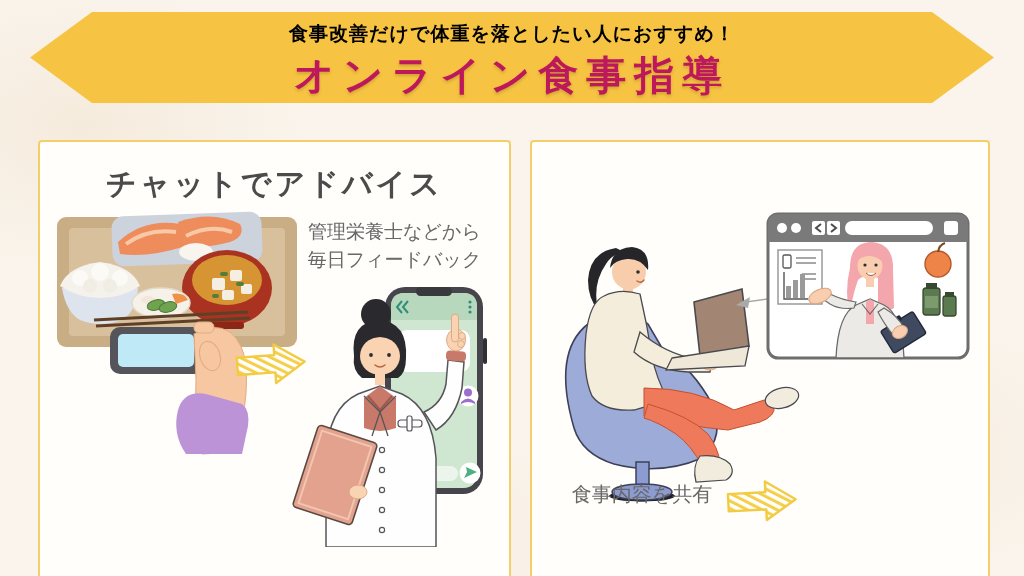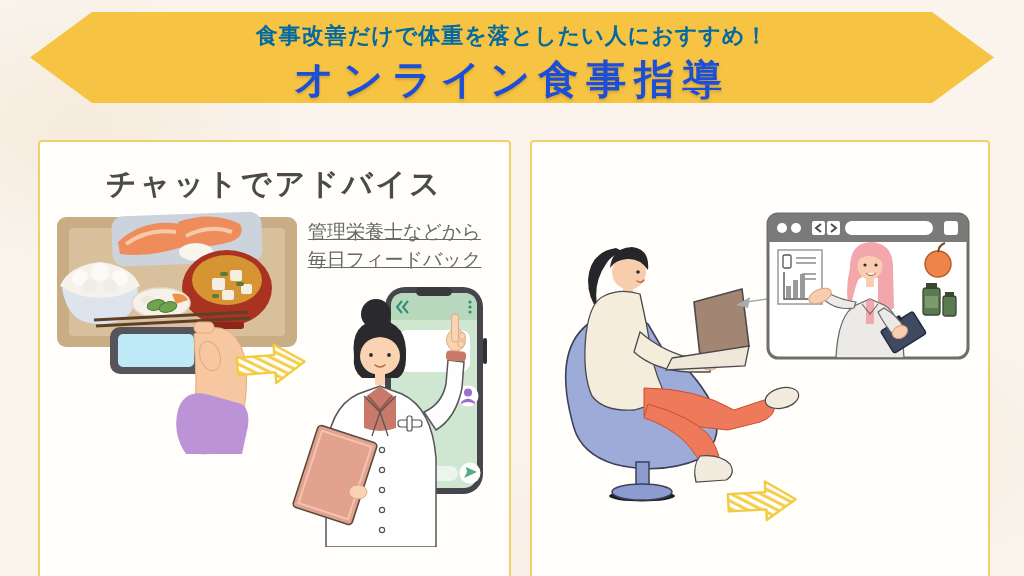--- a/index.html
+++ b/index.html
@@ -18,42 +18,42 @@
       #faf4ec;
   }
   
   .banner{
     position:absolute; left:30px; top:12px; width:964px; height:91px;
     background:#f6c343;
     clip-path:polygon(62px 0, calc(100% - 62px) 0, 100% 50%, calc(100% - 62px) 100%, 62px 100%, 0 50%);
     display:flex; flex-direction:column; align-items:center; justify-content:flex-start;
   }
   .banner-subtitle{
-    margin-top:9px; font-size:22px; font-weight:600; color:#0369a1; letter-spacing:1px;
+    margin-top:9px; font-size:19px; font-weight:600; color:#000000; letter-spacing:1px;
   }
   .banner-title{
-    margin-top:1px; font-size:40px; font-weight:800; color:#1d4ed8; letter-spacing:8px;
+    margin-top:1px; font-size:40px; font-weight:800; color:#be185d; letter-spacing:8px;
     text-shadow:0 2px 3px rgba(125,95,10,.30);
   }
   
   .card{
     position:absolute; top:140px; height:479px;
     background:#fffefb; border:2px solid #f3cf6b; border-radius:4px;
   }
   .card-left{ left:38px; width:473px; }
   .card-right{ left:530px; width:460px; }
   .card-title{
     position:absolute; top:22px; left:0; width:100%;
     text-align:center; font-size:30px; font-weight:800; color:#4b4b4b; letter-spacing:3px;
   }
   .note{
     position:absolute; color:#686868; text-align:center;
     line-height:1.45; white-space:pre-line;
   }
-  .note-feedback{ left:252px; top:76px;  width:205px; font-size:19px;text-decoration:underline; }
+  .note-feedback{ left:252px; top:76px;  width:205px; font-size:19px; }
   .note-record  { left:8px;   top:312px; width:256px; font-size:19px; }
   .note-share   { left:25px;  top:338px; width:170px; font-size:20px; }
   .note-advice  { left:258px; top:318px; width:196px; font-size:20px; }
   .illus{ position:absolute; }
   .illus-meal     { left:4px;   top:66px;  width:258px; height:250px; }
   .illus-arrow-l  { left:194px; top:196px; width:74px;  height:52px; transform:rotate(-4deg); }
   .illus-dietitian{ left:250px; top:138px; width:217px; height:267px; }
   .illus-chair    { left:12px;  top:90px;  width:265px; height:270px; }
   .illus-browser  { left:234px; top:70px;  width:204px; height:148px; }
   .illus-callout  { left:186px; top:145px; width:96px;  height:26px; }
@@ -284,20 +284,21 @@
       <ellipse cx="54" cy="84" rx="12" ry="6.5" transform="rotate(-24 54 84)" fill="#f8cdb0" stroke="#d9a57f" stroke-width="1"></ellipse>
 
       <g transform="rotate(-32 136 120)">
         <rect x="118" y="108" width="38" height="26" rx="2.5" fill="#3f4a61" stroke="#23293a" stroke-width="1.4"></rect>
         <rect x="131" y="104" width="12" height="6" rx="2" fill="#23293a"></rect>
       </g>
       <path d="M118 96 Q132 104 138 116 L128 124 Q118 112 112 100 Z" fill="#eceae6" stroke="#6a6a6a" stroke-width="1.2"></path>
       <ellipse cx="134" cy="120" rx="8" ry="6" transform="rotate(-30 134 120)" fill="#f8cdb0" stroke="#d9a57f" stroke-width="1"></ellipse>
     </svg>
 
+    <div class="note note-share">食事内容を共有</div>
 
     <svg class="illus illus-arrow-r" viewBox="0 0 76 54">
       <defs>
         <pattern id="stripesB" width="7" height="7" patternUnits="userSpaceOnUse" patternTransform="rotate(-60)">
           <rect width="7" height="7" fill="#ffffff"></rect>
           <rect width="3.2" height="7" fill="#f5cf4a"></rect>
         </pattern>
       </defs>
       <path d="M3 18 L42 18 L42 7 L73 27 L42 47 L42 36 L3 36 Z" fill="url(#stripesB)" stroke="#f2cb44" stroke-width="2.5" stroke-linejoin="round"></path>
     </svg>

